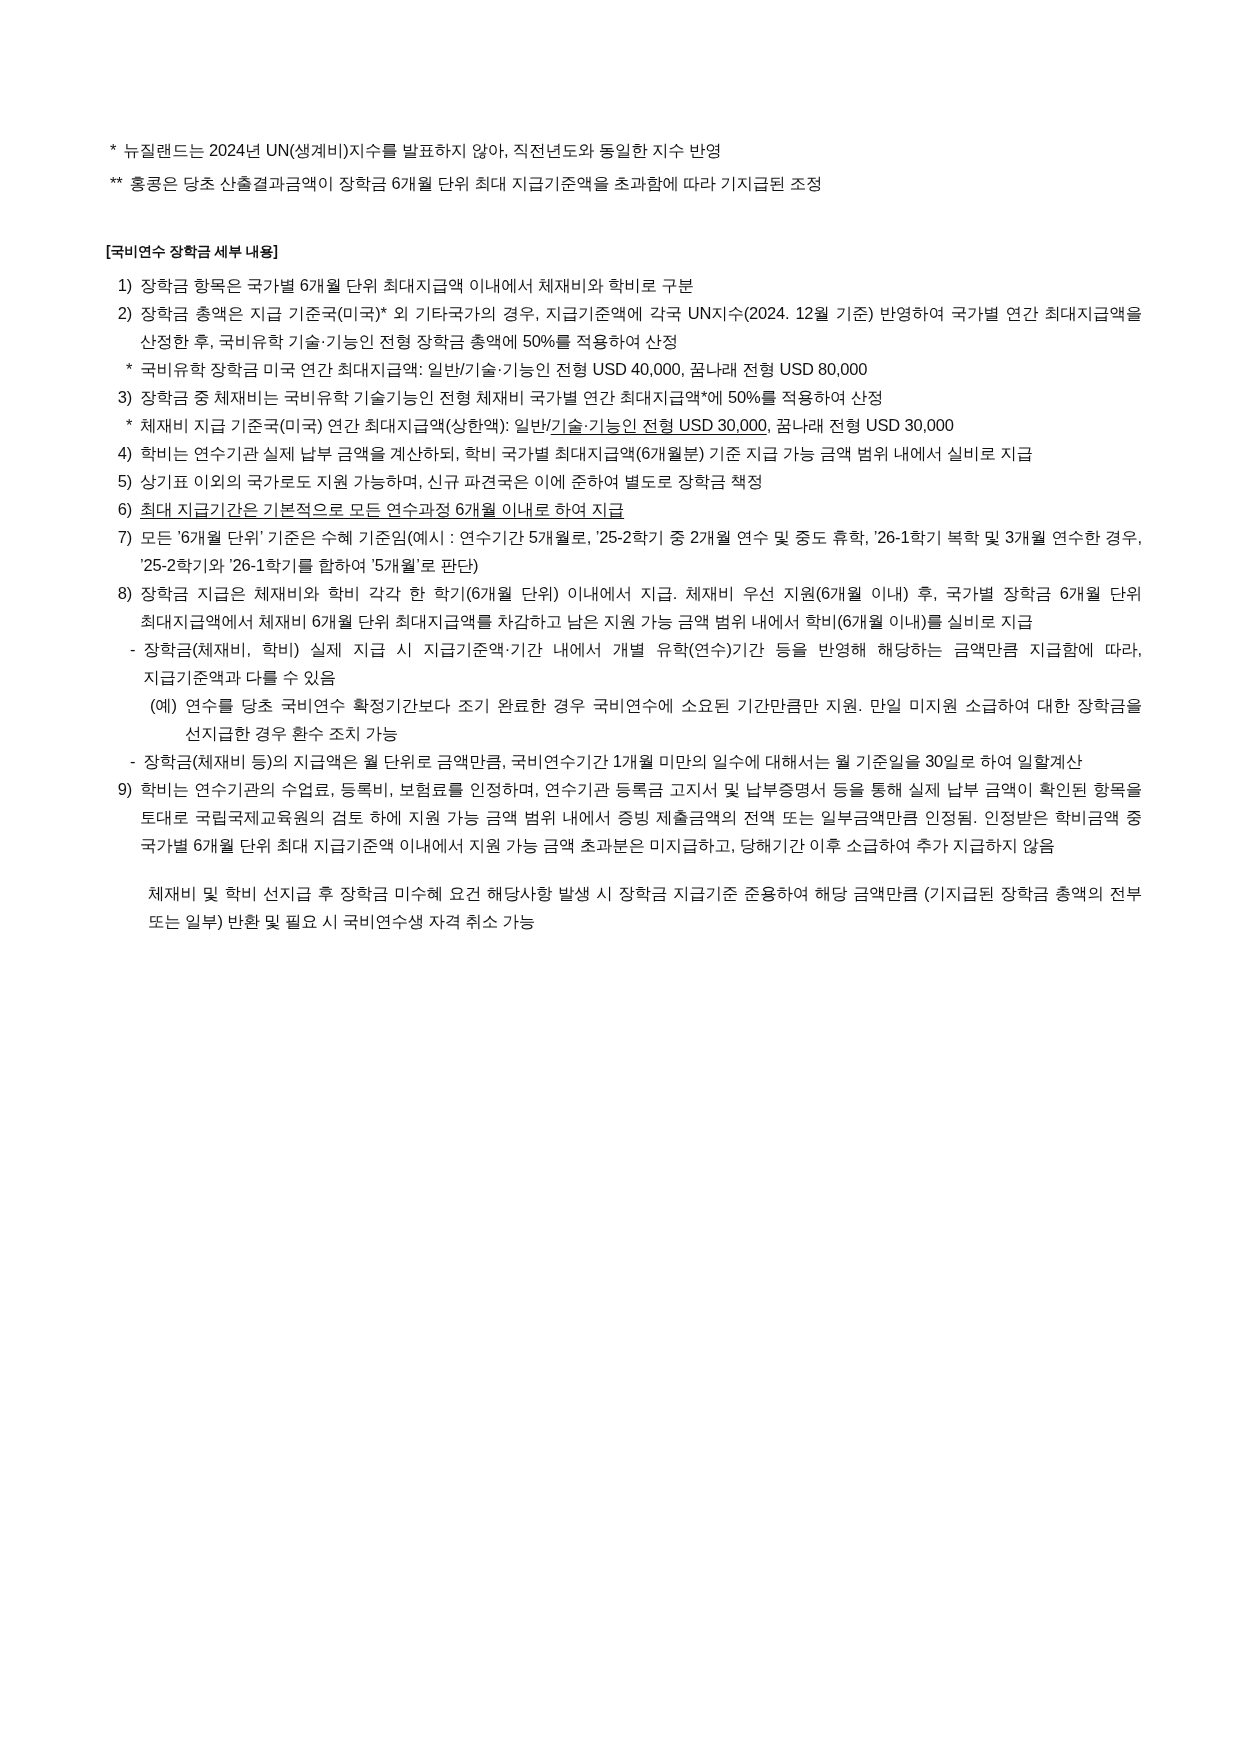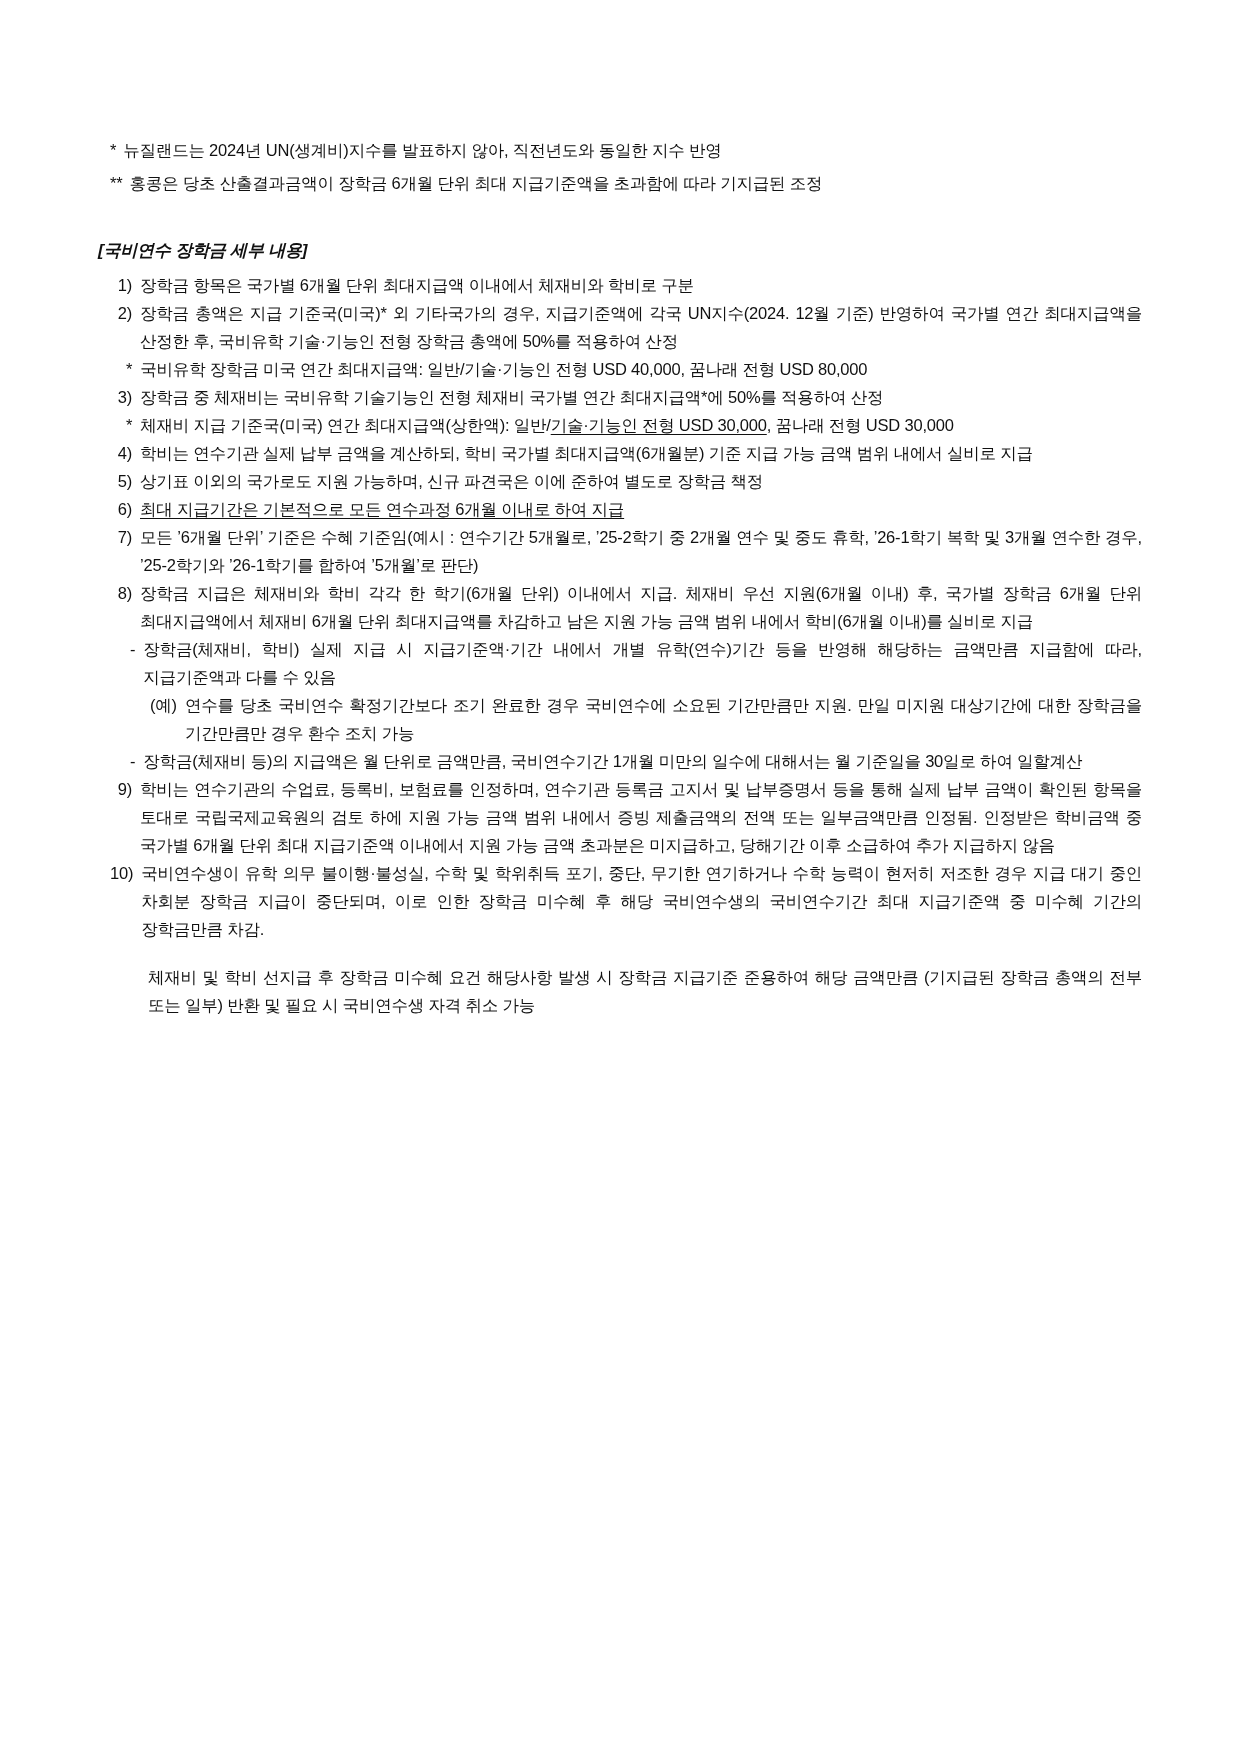--- a/index.html
+++ b/index.html
@@ -30,23 +30,22 @@
   }
   .txt {
     flex: 1 1 auto;
     text-align: justify;
     word-break: keep-all;
   }
   .footnote { margin-left: 12px; margin-bottom: 5px; }
   .footnote .marker { margin-right: 7px; }
   .title {
     font-weight: bold;
-    font-size: 17px;
-    margin: 40px 0 6px 0;
-    font-style: italic;
+    font-size: 14px;
+    margin: 40px 0 6px 8px;
   }
   .title .txt { text-align: left; }
   .item { margin-left: 12px; }
   .item .marker { min-width: 22px; text-align: right; margin-right: 8px; }
   .sub-star { margin-left: 28px; }
   .sub-star .marker { margin-right: 8px; }
   .sub-dash { margin-left: 32px; }
   .sub-dash .marker { margin-right: 8px; }
   .sub-ex { margin-left: 52px; }
   .sub-ex .marker { margin-right: 8px; }
@@ -107,30 +106,26 @@
     <div class="row item">
       <span class="marker">8)</span>
       <div class="txt"><span>장학금 지급은 체재비와 학비 각각 한 학기(6개월 단위) 이내에서 지급. 체재비 우선 지원(6개월 이내) 후, 국가별 장학금 6개월 단위 최대지급액에서 체재비 6개월 단위 최대지급액를 차감하고 남은 지원 가능 금액 범위 내에서 학비(6개월 이내)를 실비로 지급</span></div>
     </div>
     <div class="row sub-dash">
       <span class="marker">-</span>
       <div class="txt"><span>장학금(체재비, 학비) 실제 지급 시 지급기준액·기간 내에서 개별 유학(연수)기간 등을 반영해 해당하는 금액만큼 지급함에 따라, 지급기준액과 다를 수 있음</span></div>
     </div>
     <div class="row sub-ex">
       <span class="marker">(예)</span>
-      <div class="txt"><span>연수를 당초 국비연수 확정기간보다 조기 완료한 경우 국비연수에 소요된 기간만큼만 지원. 만일 미지원 대상기간에 대한 장학금을 기간만큼만 경우 환수 조치 가능</span></div>
+      <div class="txt"><span>연수를 당초 국비연수 확정기간보다 조기 완료한 경우 국비연수에 소요된 기간만큼만 지원. 만일 미지원 소급하여 대한 장학금을 선지급한 경우 환수 조치 가능</span></div>
     </div>
     <div class="row sub-dash">
       <span class="marker">-</span>
       <div class="txt"><span>장학금(체재비 등)의 지급액은 월 단위로 금액만큼, 국비연수기간 1개월 미만의 일수에 대해서는 월 기준일을 30일로 하여 일할계산</span></div>
     </div>
     <div class="row item">
       <span class="marker">9)</span>
       <div class="txt"><span>학비는 연수기관의 수업료, 등록비, 보험료를 인정하며, 연수기관 등록금 고지서 및 납부증명서 등을 통해 실제 납부 금액이 확인된 항목을 토대로 국립국제교육원의 검토 하에 지원 가능 금액 범위 내에서 증빙 제출금액의 전액 또는 일부금액만큼 인정됨. 인정받은 학비금액 중 국가별 6개월 단위 최대 지급기준액 이내에서 지원 가능 금액 초과분은 미지급하고, 당해기간 이후 소급하여 추가 지급하지 않음</span></div>
     </div>
-    <div class="row item">
-      <span class="marker">10)</span>
-      <div class="txt"><span>국비연수생이 유학 의무 불이행·불성실, 수학 및 학위취득 포기, 중단, 무기한 연기하거나 수학 능력이 현저히 저조한 경우 지급 대기 중인 차회분 장학금 지급이 중단되며, 이로 인한 장학금 미수혜 후 해당 국비연수생의 국비연수기간 최대 지급기준액 중 미수혜 기간의 장학금만큼 차감.</span></div>
-    </div>
     <div class="row cont10">
       <div class="txt"><span>체재비 및 학비 선지급 후 장학금 미수혜 요건 해당사항 발생 시 장학금 지급기준 준용하여 해당 금액만큼 (기지급된 장학금 총액의 전부 또는 일부) 반환 및 필요 시 국비연수생 자격 취소 가능</span></div>
     </div>
   </div>
 
 </body></html>

